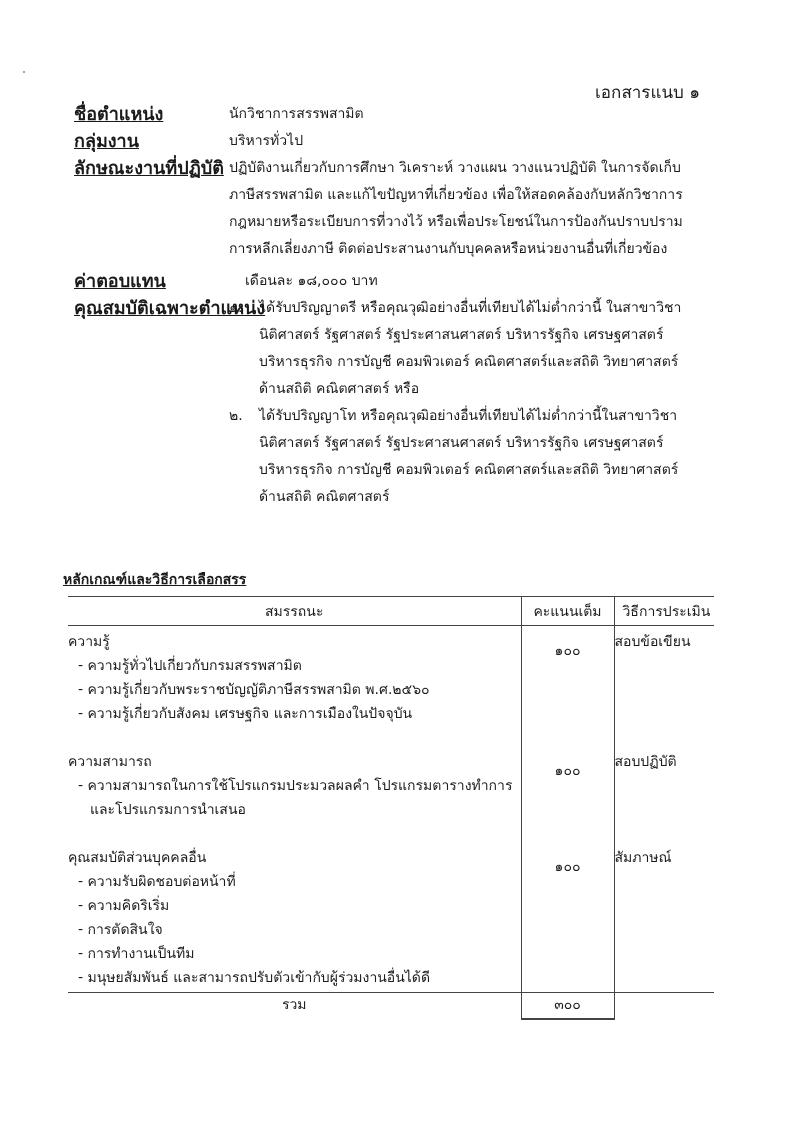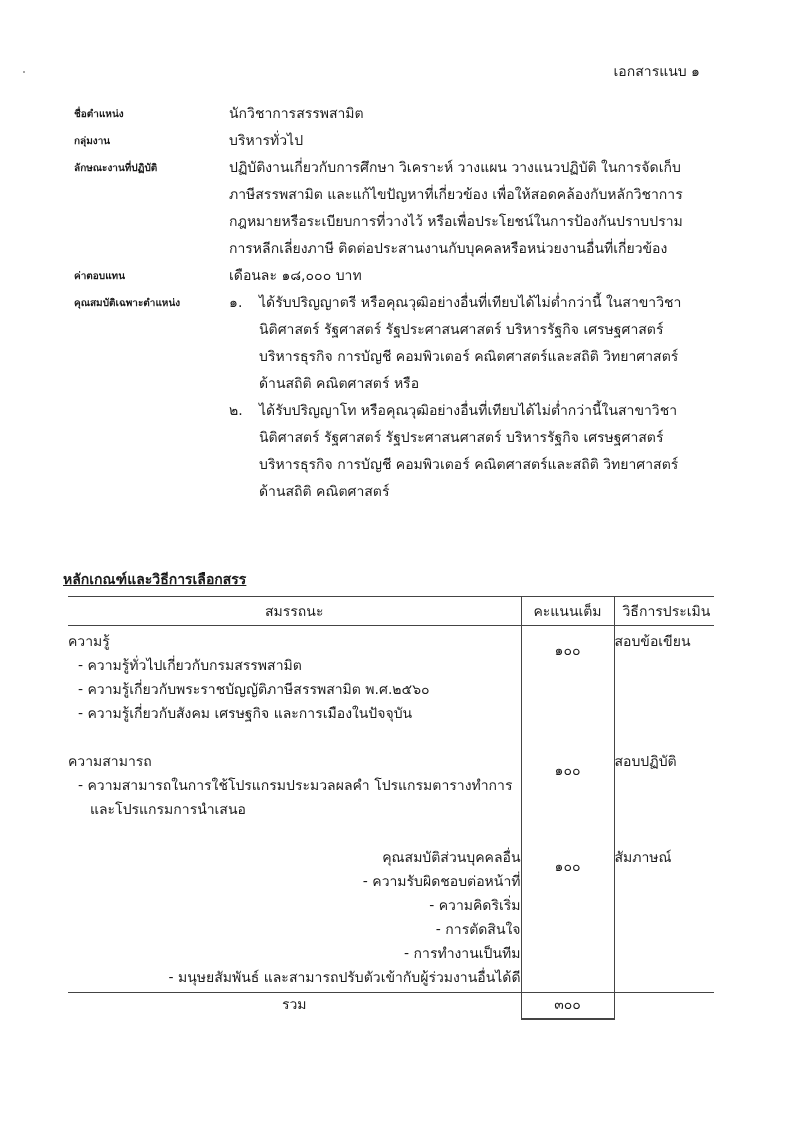--- a/index.html
+++ b/index.html
@@ -3,24 +3,24 @@
   <meta charset="utf-8">
   <style>
     html, body { margin: 0; padding: 0; background: #ffffff; }
     body {
       width: 800px; height: 1125px; position: relative; overflow: hidden;
       font-family: "DejaVu Sans", "Liberation Sans", sans-serif;
       color: #1a1a1a;
       font-size: 14px;
     }
     .speck { position: absolute; left: 23px; top: 71px; width: 2px; height: 2px; background: #888; border-radius: 50%; }
-    .annex { position: absolute; right: 100px; top: 60px; font-size: 14px; }
+    .annex { position: absolute; right: 100px; top: 78px; font-size: 17px; }
     .field { position: absolute; left: 74px; width: 640px; }
     .row { display: flex; line-height: 27px; }
-    .lbl { width: 155px; flex: none; font-weight: bold; font-size: 10px; white-space: nowrap; }
+    .lbl { width: 155px; flex: none; font-weight: bold; text-decoration: underline; font-size: 18px; white-space: nowrap; }
     .val { flex: 1; font-size: 14px; }
     .val p { margin: 0; line-height: 27px; white-space: nowrap; }
     .qual-item { display: flex; }
     .qual-num { width: 30px; flex: none; }
     .qual-lines p { margin: 0; line-height: 27px; white-space: nowrap; }
     .section-title {
       position: absolute; left: 63px; top: 568px;
       font-weight: bold; text-decoration: underline; font-size: 14px;
     }
     table.crit {
@@ -63,21 +63,21 @@
   </div>
   <div class="row">
     <div class="lbl">ลักษณะงานที่ปฏิบัติ</div>
     <div class="val">
       <p>ปฏิบัติงานเกี่ยวกับการศึกษา วิเคราะห์ วางแผน วางแนวปฏิบัติ  ในการจัดเก็บ</p>
       <p>ภาษีสรรพสามิต  และแก้ไขปัญหาที่เกี่ยวข้อง  เพื่อให้สอดคล้องกับหลักวิชาการ</p>
       <p>กฎหมายหรือระเบียบการที่วางไว้  หรือเพื่อประโยชน์ในการป้องกันปราบปราม</p>
       <p>การหลีกเลี่ยงภาษี  ติดต่อประสานงานกับบุคคลหรือหน่วยงานอื่นที่เกี่ยวข้อง</p>
     </div>
   </div>
-  <div class="row" style="">
+  <div class="row" style="margin-top:5px;gap:16px;">
     <div class="lbl">ค่าตอบแทน</div>
     <div class="val">เดือนละ ๑๘,๐๐๐ บาท</div>
   </div>
   <div class="row">
     <div class="lbl">คุณสมบัติเฉพาะตำแหน่ง</div>
     <div class="val">
       <div class="qual-item">
         <div class="qual-num">๑.</div>
         <div class="qual-lines">
           <p>ได้รับปริญญาตรี หรือคุณวุฒิอย่างอื่นที่เทียบได้ไม่ต่ำกว่านี้ ในสาขาวิชา</p>
@@ -136,21 +136,21 @@
         <div class="grp-item cont">และโปรแกรมการนำเสนอ</div>
       </td>
       <td class="c2">
           <div class="score">๑๐๐</div>
         </td>
       <td class="c3">
           <div class="method">สอบปฏิบัติ</div>
         </td>
     </tr>
     <tr>
-      <td class="c1" style="height:150px;text-align:right;">
+      <td class="c1" style="height:150px;">
         <div class="grp-title">คุณสมบัติส่วนบุคคลอื่น</div>
         <div class="grp-item">- ความรับผิดชอบต่อหน้าที่</div>
         <div class="grp-item">- ความคิดริเริ่ม</div>
         <div class="grp-item">- การตัดสินใจ</div>
         <div class="grp-item">- การทำงานเป็นทีม</div>
         <div class="grp-item">- มนุษยสัมพันธ์ และสามารถปรับตัวเข้ากับผู้ร่วมงานอื่นได้ดี</div>
       </td>
       <td class="c2">
           <div class="score">๑๐๐</div>
         </td>

